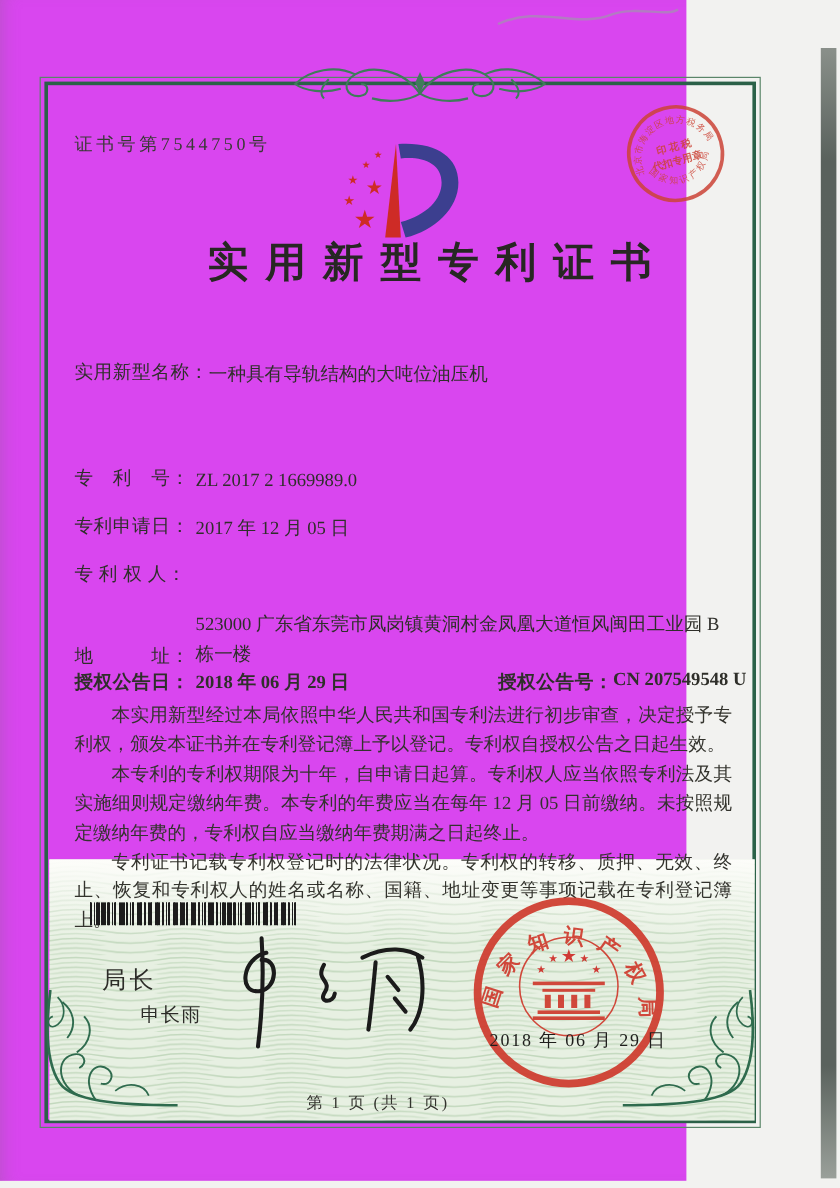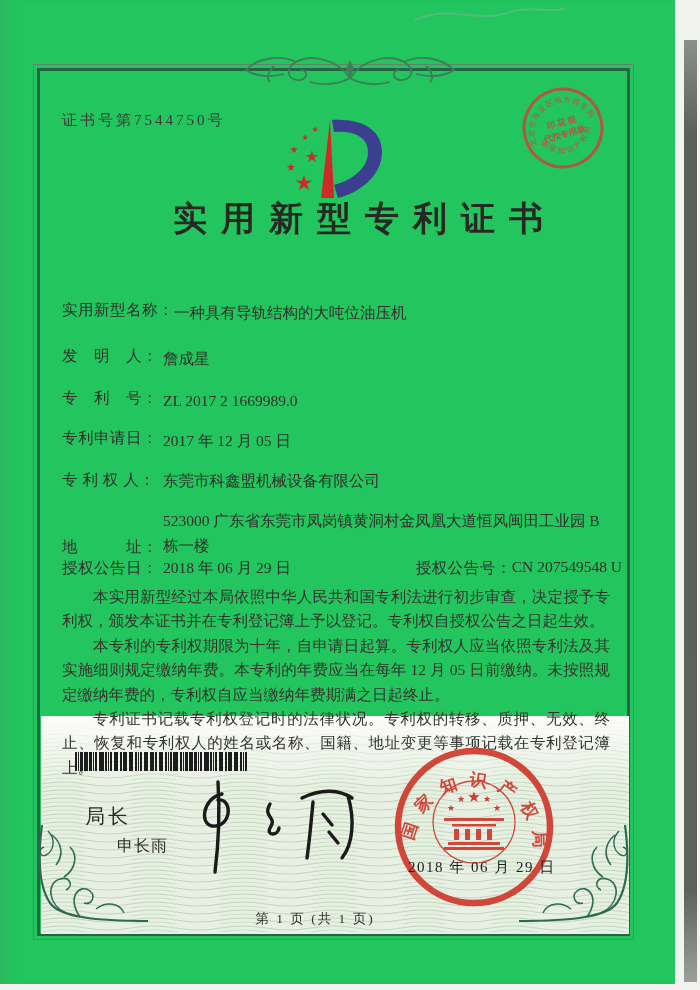--- a/index.html
+++ b/index.html
@@ -3,22 +3,22 @@
 <meta charset="utf-8">
 <style>
   html,body{margin:0;padding:0;}
   body{
     width:700px;height:990px;position:relative;overflow:hidden;
     background:#f2f2f0;
     font-family:"Liberation Serif", serif;
     -webkit-font-smoothing:antialiased;
   }
   .page{
-    position:absolute;left:0;top:0;width:675px;height:984px;
-    background:#22c55e;
+    position:absolute;left:0;top:0;width:572px;height:984px;
+    background:#d946ef;
     box-shadow:inset 12px 0 16px -12px rgba(110,110,110,.35);
   }
   .scan-strip{
     position:absolute;left:684px;top:40px;width:13px;height:942px;
     background:linear-gradient(180deg,#8a908a 0%,#59615c 10%,#5a625d 90%,#9aa09a 100%);
   }
   .frame-outer{
     position:absolute;left:33px;top:64px;width:599px;height:874px;
     border:1.5px solid #5a8669;
   }
@@ -158,41 +158,36 @@
     <path d="M60 8 L51 86 L64 86 Z" fill="#ce2b26"></path>
     <path d="M62 8 C 92 6, 112 18, 112 40 C 112 62, 92 80, 68 86 L64 73 C 86 67, 98 54, 98 40 C 98 24, 82 18, 64 20 Z" fill="#3c3f8f"></path>
   </svg>
 
   <div class="page-title">实用新型专利证书</div>
 
   <div class="field-row" style="top:300px;">
     <span class="field-label">实用新型名称：</span>
     <span class="field-value">一种具有导轨结构的大吨位油压机</span>
   </div>
-  <div class="field-row" style="top:346px;">
-    <span class="field-label">发　明　人：</span>
-    <span class="field-value">詹成星</span>
-  </div>
   <div class="field-row" style="top:388px;">
     <span class="field-label">专　利　号：</span>
     <span class="field-value">ZL 2017 2 1669989.0</span>
   </div>
   <div class="field-row" style="top:428px;">
     <span class="field-label">专利申请日：</span>
     <span class="field-value">2017 年 12 月 05 日</span>
   </div>
   <div class="field-row" style="top:468px;align-items:center;">
     <span class="field-label">专 利 权 人：</span>
-    <span class="field-value">东莞市科鑫盟机械设备有限公司</span>
   </div>
   <div class="field-row" style="top:508px;align-items:flex-end;">
     <span class="field-label">地　　　址：</span>
     <span class="field-value">523000 广东省东莞市凤岗镇黄洞村金凤凰大道恒风闽田工业园 B 栋一楼</span>
   </div>
-  <div class="field-row row-split" style="top:558px;">
+  <div class="field-row row-split" style="top:558px;font-weight:bold;">
     <span class="field-pair">
       <span class="field-label">授权公告日：</span>
       <span>2018 年 06 月 29 日</span>
     </span>
     <span class="field-pair">
       <span class="field-label" style="flex-basis:auto;">授权公告号：</span>
       <span>CN 207549548 U</span>
     </span>
   </div>
 

